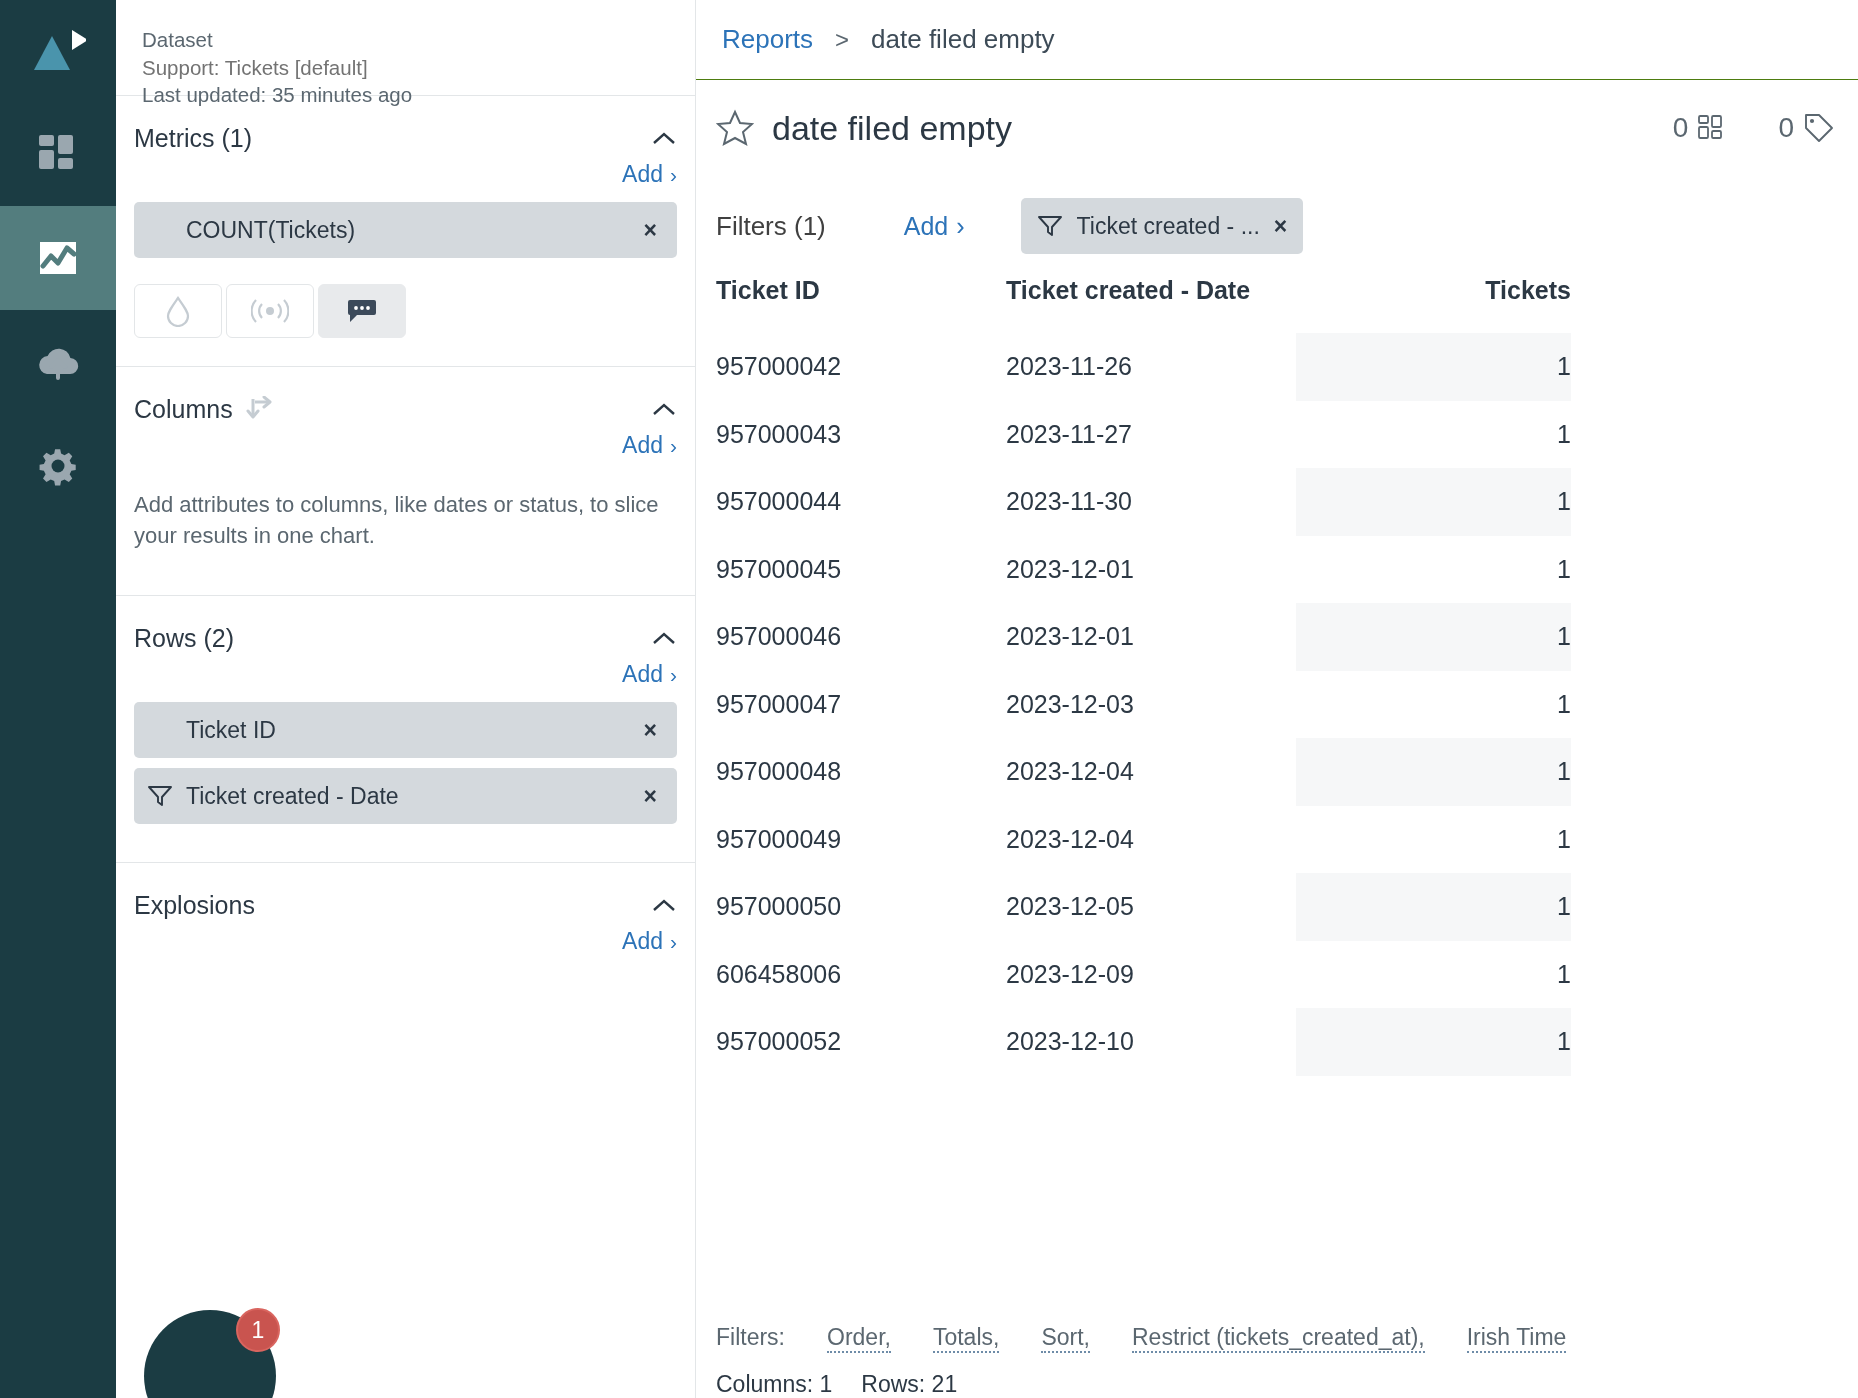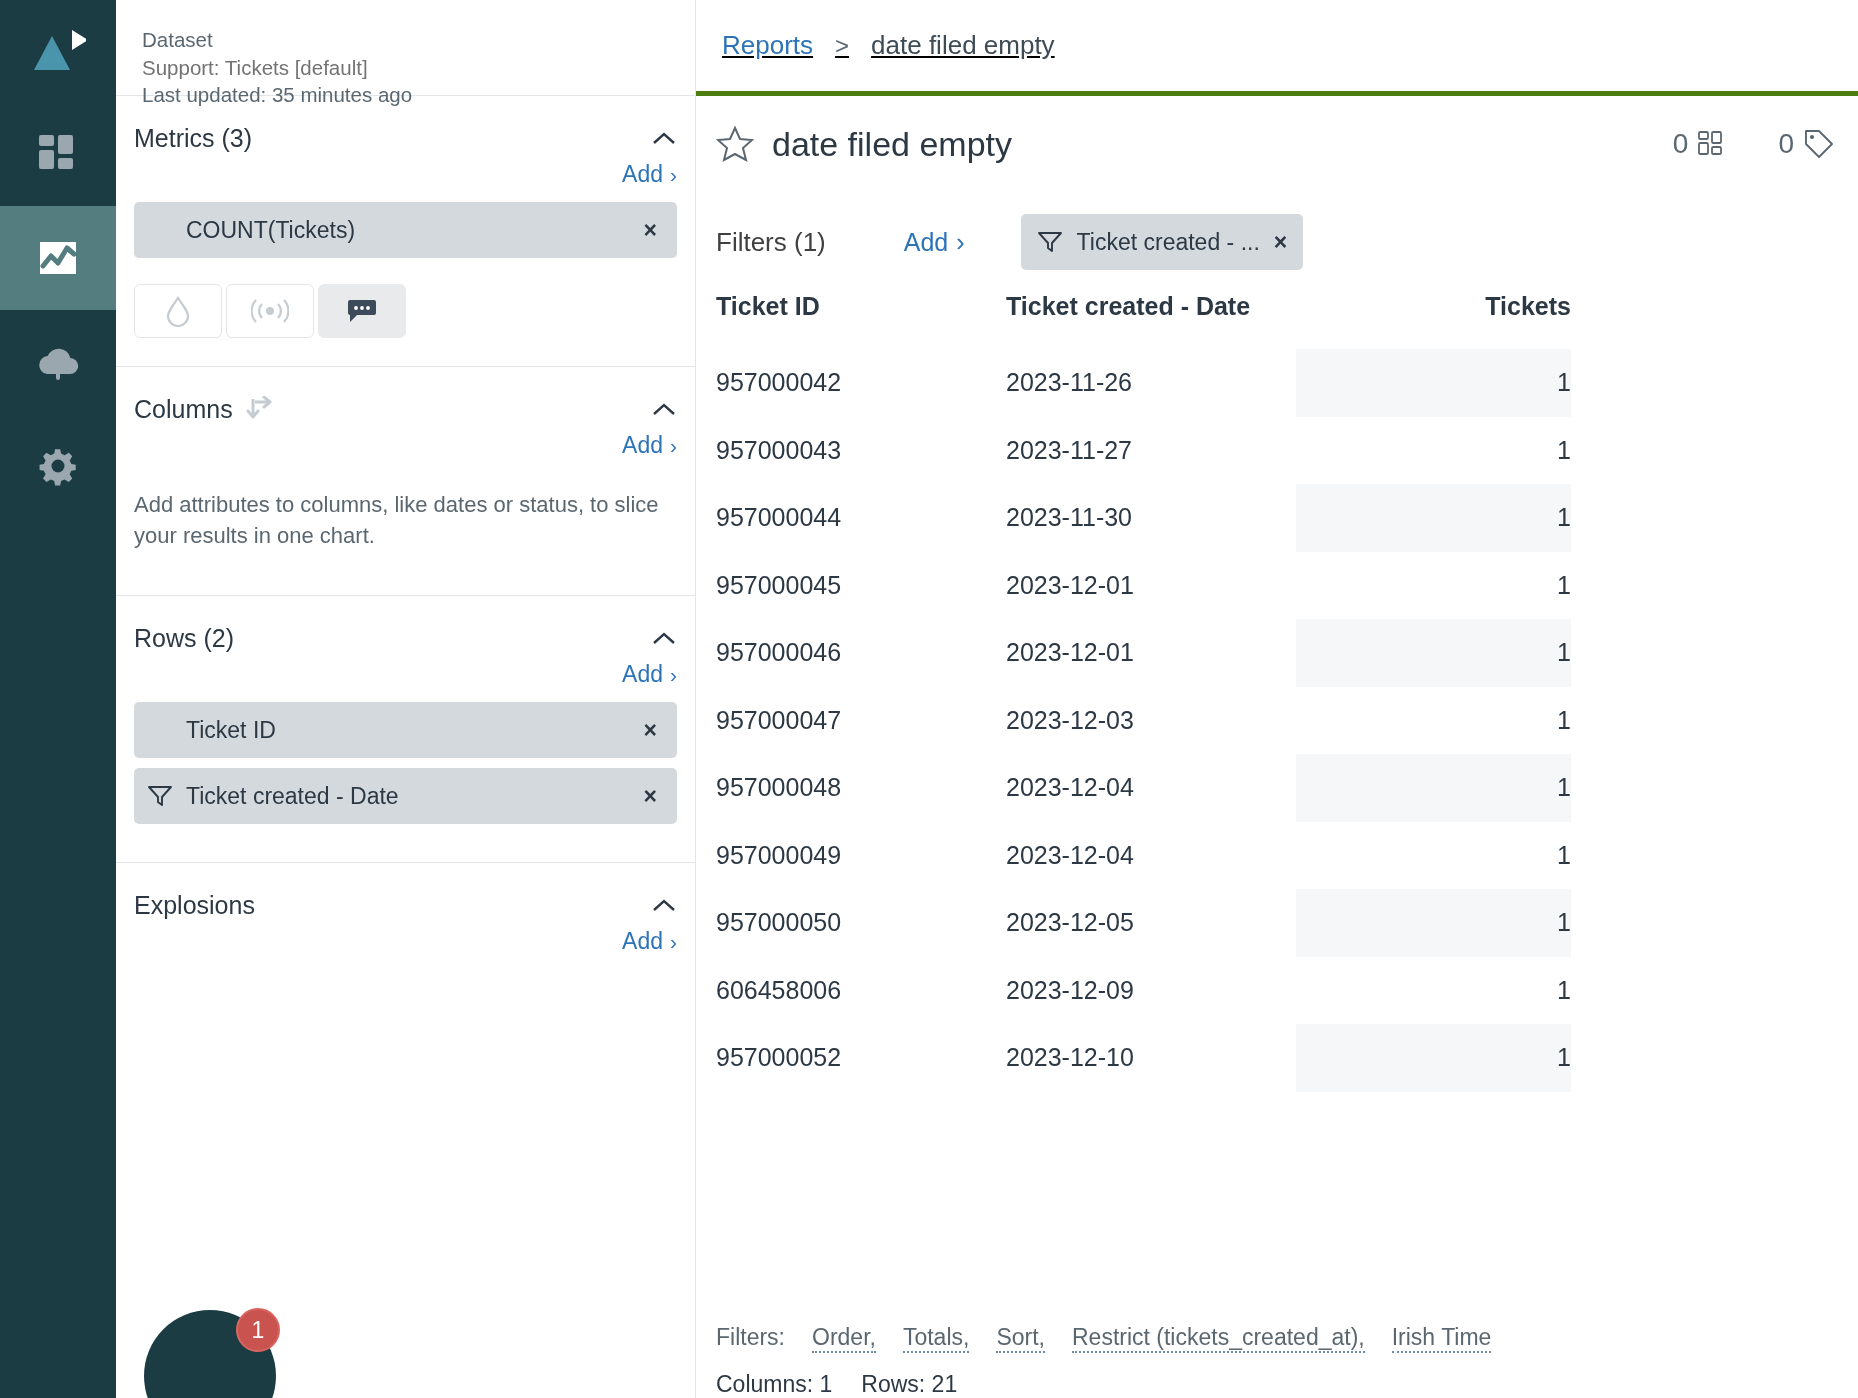--- a/index.html
+++ b/index.html
@@ -110,24 +110,23 @@
     position: absolute; left: 120px; bottom: 46px;
     width: 44px; height: 44px; border-radius: 50%;
     background: #c9544f; border: 2px solid #d9655f;
     color: #fff; font-size: 23px;
     display: flex; align-items: center; justify-content: center;
   }
 
   
   .main { flex: 1; height: 100%; display: flex; flex-direction: column; position: relative; overflow: hidden; }
   .crumbs {
-    height: 96px; display: flex; align-items: center;
+    height: 80px; display: flex; align-items: center;
     padding-left: 26px; gap: 22px;
-    border-bottom: 5px solid #4d7c0f;
-    text-decoration: underline;
+    border-bottom: 1px solid #4d7c0f;
   }
   .crumb-link { font-size: 26px; color: #2c73b8; cursor: pointer; }
   .crumb-sep  { font-size: 24px; color: #5b6770; }
   .crumb-cur  { font-size: 26px; color: #3d4b57; }
 
   .title-bar {
     height: 96px; display: flex; align-items: center;
     padding: 0 24px 0 20px; gap: 18px;
   }
   .star-btn { cursor: pointer; display: flex; align-items: center; }
@@ -166,21 +165,21 @@
   col.c-date { width: 290px; }
   col.c-num  { width: 275px; }
   col.c-pad  { width: auto; }
   td.num.shade { background: #f6f7f8; }
   th.num { padding-right: 24px; }
   td.num { padding-right: 24px; }
 
   .foot {
     padding: 26px 0 0 20px;
   }
-  .foot-line { display: flex; align-items: baseline; gap: 1px; }
+  .foot-line { display: flex; align-items: baseline; gap: 16px; }
   .foot-lbl { font-size: 23px; color: #5b6770; margin-right: 26px; }
   .foot-link {
     font-size: 23px; color: #5b6770; cursor: pointer;
     border-bottom: 2px dotted #6e8ca8; margin-right: 26px;
   }
   .foot-counts { margin-top: 18px; display: flex; gap: 29px; }
   .foot-count { font-size: 23px; color: #2c3844; }
 </style>
 </head>
 <body>
@@ -230,21 +229,21 @@
   <aside class="panel">
 
     <div class="panel-header">
       <div class="ds-label">Dataset</div>
       <div class="ds-name">Support: Tickets [default]</div>
       <div class="ds-updated">Last updated: 35 minutes ago</div>
     </div>
 
     <section class="section">
       <div class="section-head">
-        <span class="section-title">Metrics (3)</span>
+        <span class="section-title">Metrics (1)</span>
         <span class="chevron">
           <svg width="24" height="15" viewBox="0 0 24 15">
             <polyline points="2,12 12,3 22,12" fill="none" stroke="#2c3844" stroke-width="2.4"></polyline>
           </svg>
         </span>
       </div>
       <div class="add-row">
         <span class="add-link">
           <span>Add</span>
           <span class="caret">›</span>

